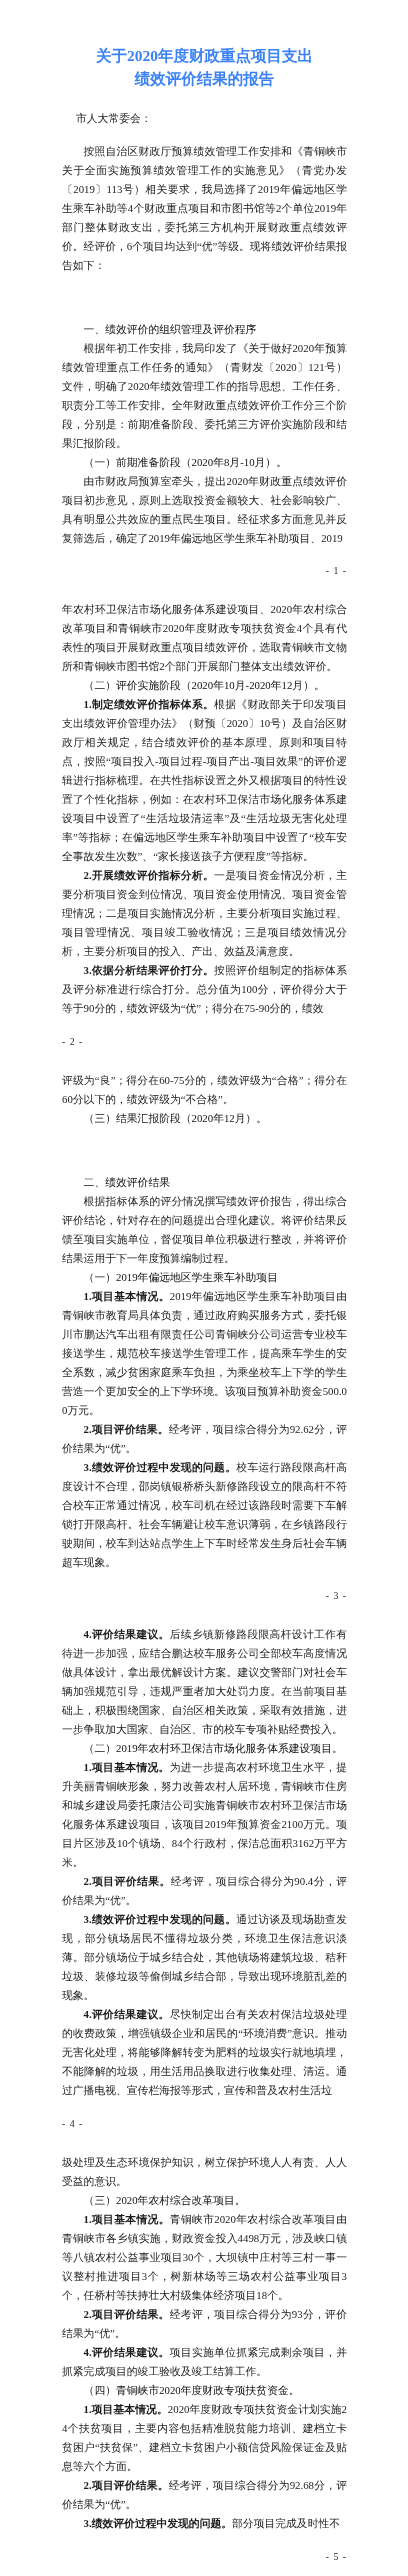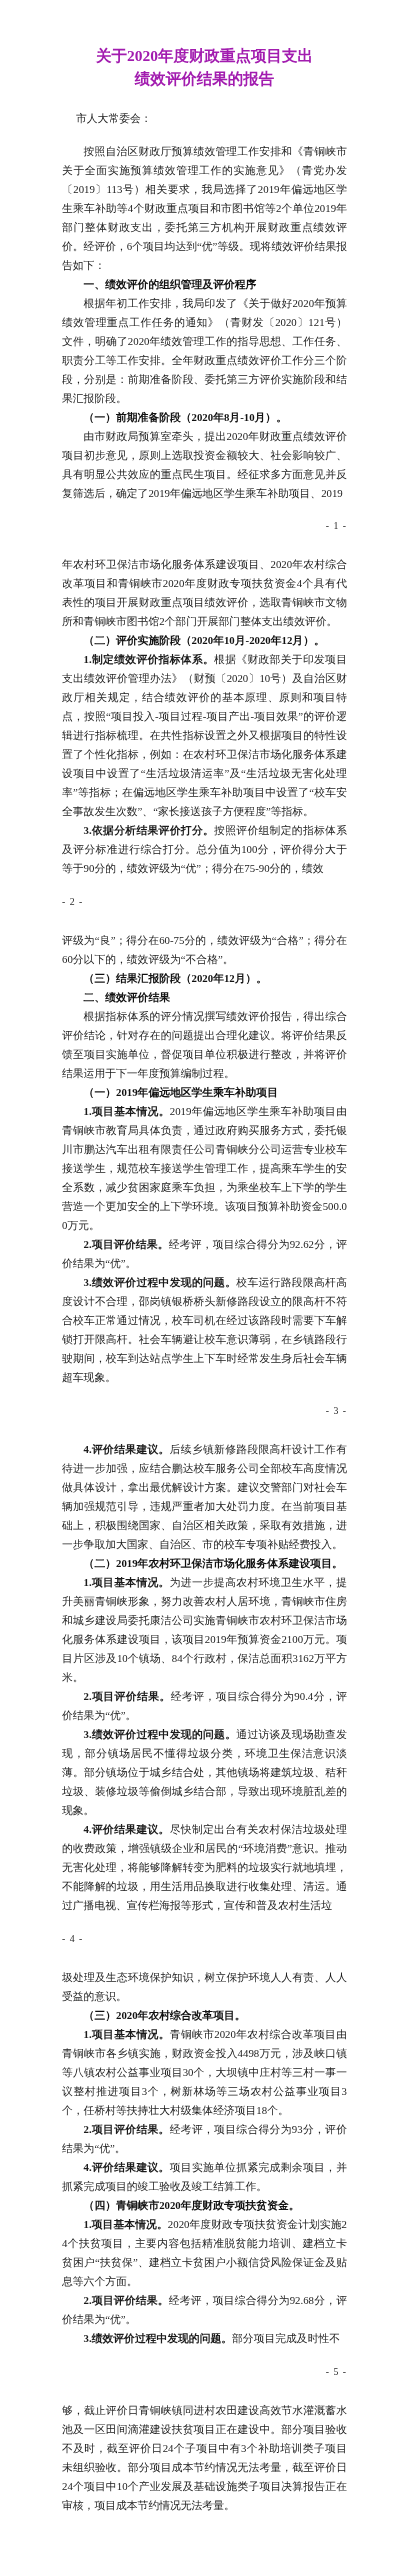--- a/index.html
+++ b/index.html
@@ -19,39 +19,40 @@
   .doc-inner {
     padding: 0 62px 31px 62px;
   }
   .title {
     font-weight: bold;
     font-size: 15.5px;
     line-height: 23px;
     text-align: center;
     white-space: pre-line;
     margin: 44px 0 18.5px 0;
-    color: #a21caf;
+    color: #3b82f6;
   }
   .salutation {
     margin: 14px;
     text-align: left;
   }
   .para {
     margin: 0;
     text-align: justify;
     word-break: break-all;
   }
   .indent { text-indent: 2em; }
   .h1 {
-    font-weight: bold;
+    font-weight: normal;
     text-indent: 2em;
     color: #111;
+    margin-top: 45px;
   }
   .h2 {
-    font-weight: bold;
+    font-weight: normal;
     text-indent: 2em;
     color: #111;
   }
   .lead { font-weight: bold; }
   .pagenum {
     font-size: 9.8px;
     color: #2a2a2a;
     margin: 13.4px 0 20.6px 0;
     letter-spacing: 1px;
   }
@@ -69,20 +70,21 @@
   <div class="salutation">市人大常委会：</div>
       <div class="para indent">按照自治区财政厅预算绩效管理工作安排和《青铜峡市关于全面实施预算绩效管理工作的实施意见》（青党办发〔2019〕113号）相关要求，我局选择了2019年偏远地区学生乘车补助等4个财政重点项目和市图书馆等2个单位2019年部门整体财政支出，委托第三方机构开展财政重点绩效评价。经评价，6个项目均达到“优”等级。现将绩效评价结果报告如下：</div>
       <div class="para h1">一、绩效评价的组织管理及评价程序</div>
       <div class="para indent">根据年初工作安排，我局印发了《关于做好2020年预算绩效管理重点工作任务的通知》（青财发〔2020〕121号）文件，明确了2020年绩效管理工作的指导思想、工作任务、职责分工等工作安排。全年财政重点绩效评价工作分三个阶段，分别是：前期准备阶段、委托第三方评价实施阶段和结果汇报阶段。</div>
       <div class="para h2">（一）前期准备阶段（2020年8月-10月）。</div>
       <div class="para indent">由市财政局预算室牵头，提出2020年财政重点绩效评价项目初步意见，原则上选取投资金额较大、社会影响较广、具有明显公共效应的重点民生项目。经征求多方面意见并反复筛选后，确定了2019年偏远地区学生乘车补助项目、2019</div>
       <div class="pagenum right">- 1 -</div>
       <div class="para">年农村环卫保洁市场化服务体系建设项目、2020年农村综合改革项目和青铜峡市2020年度财政专项扶贫资金4个具有代表性的项目开展财政重点项目绩效评价，选取青铜峡市文物所和青铜峡市图书馆2个部门开展部门整体支出绩效评价。</div>
       <div class="para h2">（二）评价实施阶段（2020年10月-2020年12月）。</div>
       <div class="para indent"><span class="lead">1.制定绩效评价指标体系。</span><span>根据《财政部关于印发项目支出绩效评价管理办法》（财预〔2020〕10号）及自治区财政厅相关规定，结合绩效评价的基本原理、原则和项目特点，按照“项目投入-项目过程-项目产出-项目效果”的评价逻辑进行指标梳理。在共性指标设置之外又根据项目的特性设置了个性化指标，例如：在农村环卫保洁市场化服务体系建设项目中设置了“生活垃圾清运率”及“生活垃圾无害化处理率”等指标；在偏远地区学生乘车补助项目中设置了“校车安全事故发生次数”、“家长接送孩子方便程度”等指标。</span></div>
+      <div class="para indent"><span class="lead">2.开展绩效评价指标分析。</span><span>一是项目资金情况分析，主要分析项目资金到位情况、项目资金使用情况、项目资金管理情况；二是项目实施情况分析，主要分析项目实施过程、项目管理情况、项目竣工验收情况；三是项目绩效情况分析，主要分析项目的投入、产出、效益及满意度。</span></div>
       <div class="para indent"><span class="lead">3.依据分析结果评价打分。</span><span>按照评价组制定的指标体系及评分标准进行综合打分。总分值为100分，评价得分大于等于90分的，绩效评级为“优”；得分在75-90分的，绩效</span></div>
       <div class="pagenum left">- 2 -</div>
       <div class="para">评级为“良”；得分在60-75分的，绩效评级为“合格”；得分在60分以下的，绩效评级为“不合格”。</div>
       <div class="para h2">（三）结果汇报阶段（2020年12月）。</div>
       <div class="para h1">二、绩效评价结果</div>
       <div class="para indent">根据指标体系的评分情况撰写绩效评价报告，得出综合评价结论，针对存在的问题提出合理化建议。将评价结果反馈至项目实施单位，督促项目单位积极进行整改，并将评价结果运用于下一年度预算编制过程。</div>
       <div class="para h2">（一）2019年偏远地区学生乘车补助项目</div>
       <div class="para indent"><span class="lead">1.项目基本情况。</span><span>2019年偏远地区学生乘车补助项目由青铜峡市教育局具体负责，通过政府购买服务方式，委托银川市鹏达汽车出租有限责任公司青铜峡分公司运营专业校车接送学生，规范校车接送学生管理工作，提高乘车学生的安全系数，减少贫困家庭乘车负担，为乘坐校车上下学的学生营造一个更加安全的上下学环境。该项目预算补助资金500.00万元。</span></div>
       <div class="para indent"><span class="lead">2.项目评价结果。</span><span>经考评，项目综合得分为92.62分，评价结果为“优”。</span></div>
       <div class="para indent"><span class="lead">3.绩效评价过程中发现的问题。</span><span>校车运行路段限高杆高度设计不合理，邵岗镇银桥桥头新修路段设立的限高杆不符合校车正常通过情况，校车司机在经过该路段时需要下车解锁打开限高杆。社会车辆避让校车意识薄弱，在乡镇路段行驶期间，校车到达站点学生上下车时经常发生身后社会车辆超车现象。</span></div>

